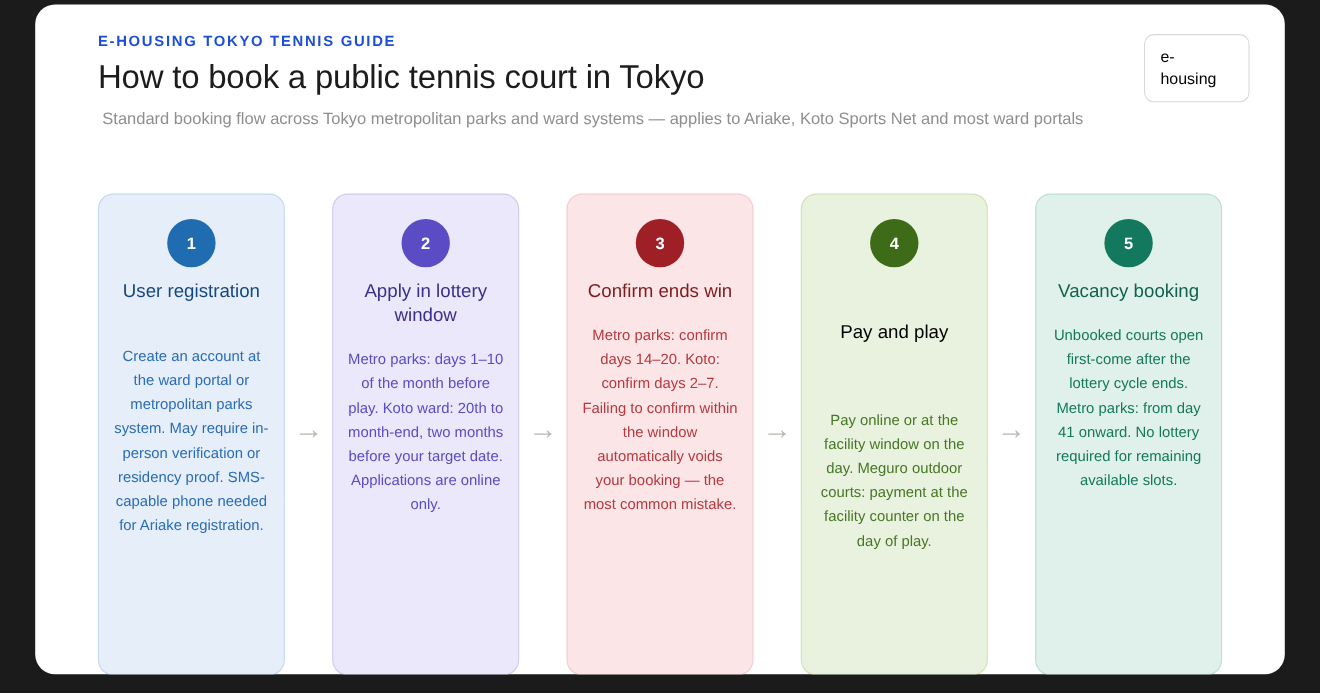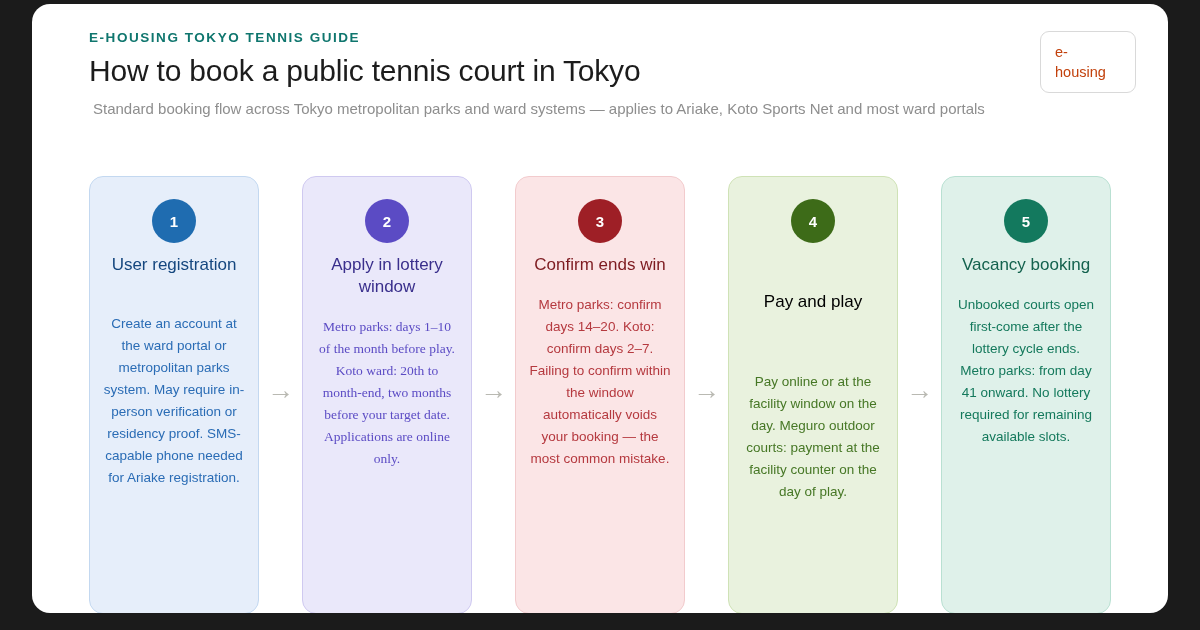--- a/index.html
+++ b/index.html
@@ -30,21 +30,21 @@
     position: absolute;
     left: 57px;
     top: 26px;
     width: 1020px;
   }
 
   .eyebrow {
     font-size: 13.5px;
     font-weight: bold;
     letter-spacing: 1.55px;
-    color: #0f766e;
+    color: #1d4ed8;
     text-transform: uppercase;
     line-height: 16px;
     margin: 0 0 6px 0;
   }
 
   .title {
     font-size: 30px;
     font-weight: normal;
     color: #1c1c1c;
     line-height: 38px;
@@ -69,21 +69,21 @@
     border: 1px solid #d9d9d9;
     border-radius: 9px;
     box-sizing: border-box;
     display: flex;
     align-items: center;
     padding-left: 14px;
     background: #fff;
   }
   .logo-text {
     font-size: 14.5px;
-    color: #c2410c;
+    color: #000000;
     line-height: 20px;
     width: 58px;
   }
 
   .flow {
     position: absolute;
     left: 57px;
     top: 172px;
     width: 1022px;
     display: flex;
@@ -160,21 +160,21 @@
   <div class="flow">
       <div class="card" style="background: rgb(230, 238, 250); border-color: rgb(195, 216, 240);">
         <div class="badge" style="background: rgb(31, 108, 176);">1</div>
         <div class="card-title" style="color: rgb(21, 71, 127);">User registration</div>
         <div class="card-body" style="color: rgb(42, 108, 181); margin-top: 19px;">Create an account at the ward portal or metropolitan parks system. May require in-person verification or residency proof. SMS-capable phone needed for Ariake registration.</div>
       </div>
       <div class="arrow" style="color: rgb(185, 185, 178);">→</div>
       <div class="card" style="background: rgb(234, 232, 250); border-color: rgb(207, 201, 240);">
         <div class="badge" style="background: rgb(91, 75, 196);">2</div>
         <div class="card-title" style="color: rgb(58, 47, 140);">Apply in lottery window</div>
-        <div class="card-body" style="color: rgb(91, 75, 196); font-family: Liberation Serif, serif;">Metro parks: days 1–10 of the month before play. Koto ward: 20th to month-end, two months before your target date. Applications are online only.</div>
+        <div class="card-body" style="color: rgb(91, 75, 196);">Metro parks: days 1–10 of the month before play. Koto ward: 20th to month-end, two months before your target date. Applications are online only.</div>
       </div>
       <div class="arrow" style="color: rgb(185, 185, 178);">→</div>
       <div class="card" style="background: rgb(251, 229, 230); border-color: rgb(242, 203, 205);">
         <div class="badge" style="background: rgb(158, 31, 38);">3</div>
         <div class="card-title" style="color: rgb(125, 27, 32);">Confirm ends win</div>
         <div class="card-body" style="color: rgb(181, 57, 63);">Metro parks: confirm days 14–20. Koto: confirm days 2–7. Failing to confirm within the window automatically voids your booking — the most common mistake.</div>
       </div>
       <div class="arrow" style="color: rgb(185, 185, 178);">→</div>
       <div class="card" style="background: rgb(233, 242, 222); border-color: rgb(207, 226, 182);">
         <div class="badge" style="background: rgb(61, 107, 24);">4</div>

